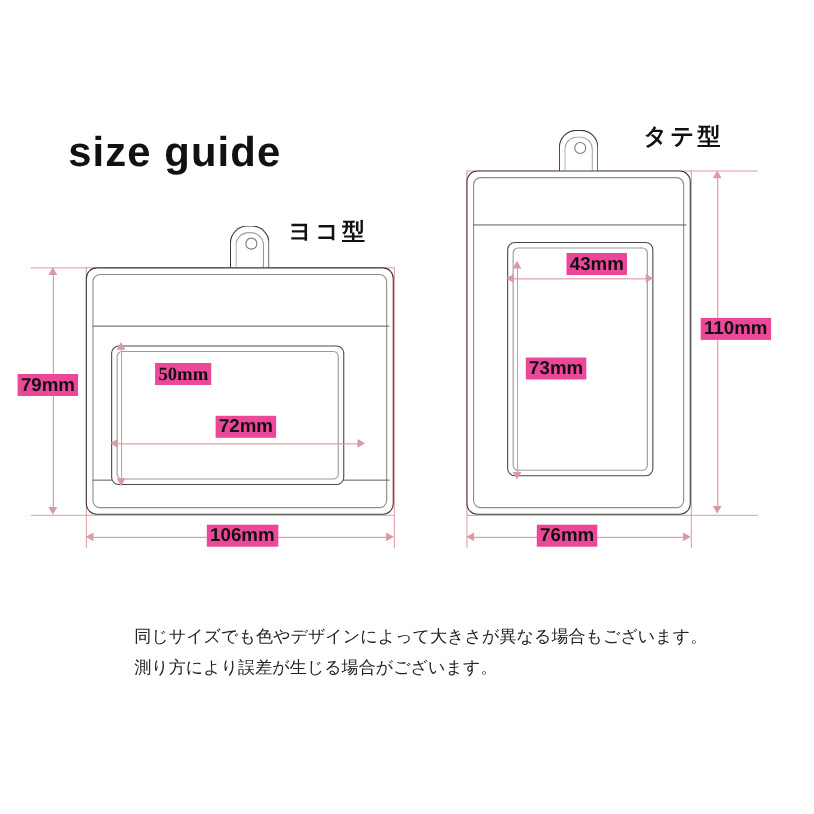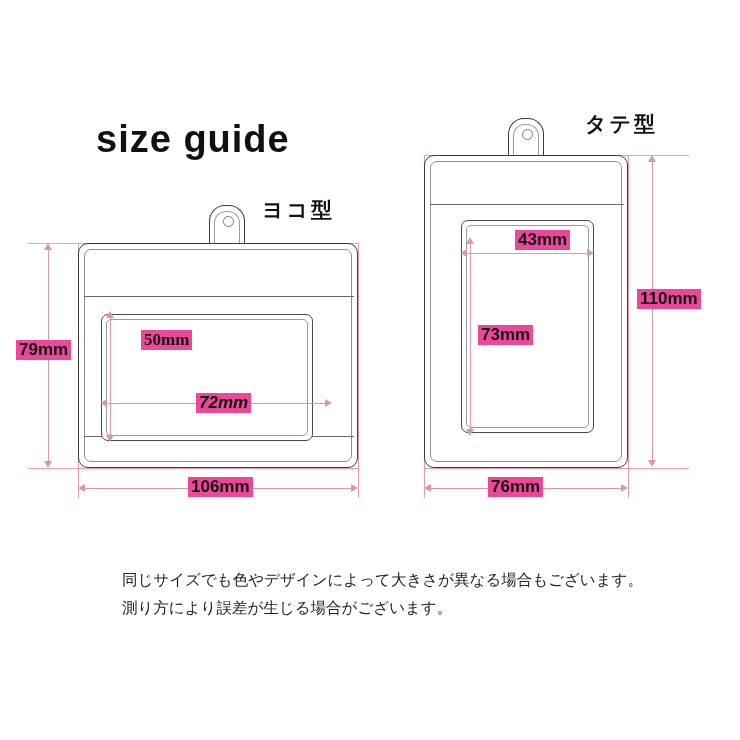--- a/index.html
+++ b/index.html
@@ -15,21 +15,20 @@
 
   .abs{position:absolute;}
 
   
   .title{
     left:62px; top:118px;
     font-size:38px;
     font-weight:bold;
     letter-spacing:1px;
     color:#111;
-    margin-left:34px;
   }
 
   
   .jp-label{
     font-size:21px;
     font-weight:bold;
     letter-spacing:3px;
     color:#111;
   }
   #label-yoko{left:262px; top:196px;}
@@ -170,21 +169,21 @@
   <div class="dim" style="left:188px; top:477px;">106mm</div>
 
   <div class="arrow-line-v" style="left:110px; top:316px; height:122px;"></div>
   <div class="ahead up" style="left:106px; top:311px;"></div>
   <div class="ahead down" style="left:106px; top:435px;"></div>
   <div class="dim" style="left:141px; top:330px;font-family:Liberation Serif, serif;">50mm</div>
 
   <div class="arrow-line-h" style="left:105px; top:403px; width:222px;"></div>
   <div class="ahead left" style="left:100px; top:399px;"></div>
   <div class="ahead right" style="left:325px; top:399px;"></div>
-  <div class="dim" style="left:196px; top:393px;font-style:italic;">72mm</div>
+  <div class="dim" style="left:196px; top:378px;">72mm</div>
 
   <div class="gl-h" style="left:424px; top:155px; width:265px;"></div>
   <div class="gl-h" style="left:424px; top:468px; width:265px;"></div>
   <div class="gl-v" style="left:424px; top:155px; height:343px;"></div>
   <div class="gl-v" style="left:628px; top:155px; height:343px;"></div>
 
   <div class="gl-v" style="left:526px; top:228px; height:215px;"></div>
   <div class="gl-h" style="left:460px; top:336px; width:140px;"></div>
   <div class="gl-h" style="left:460px; top:239px; width:10px;"></div>
   <div class="gl-h" style="left:460px; top:434px; width:10px;"></div>

